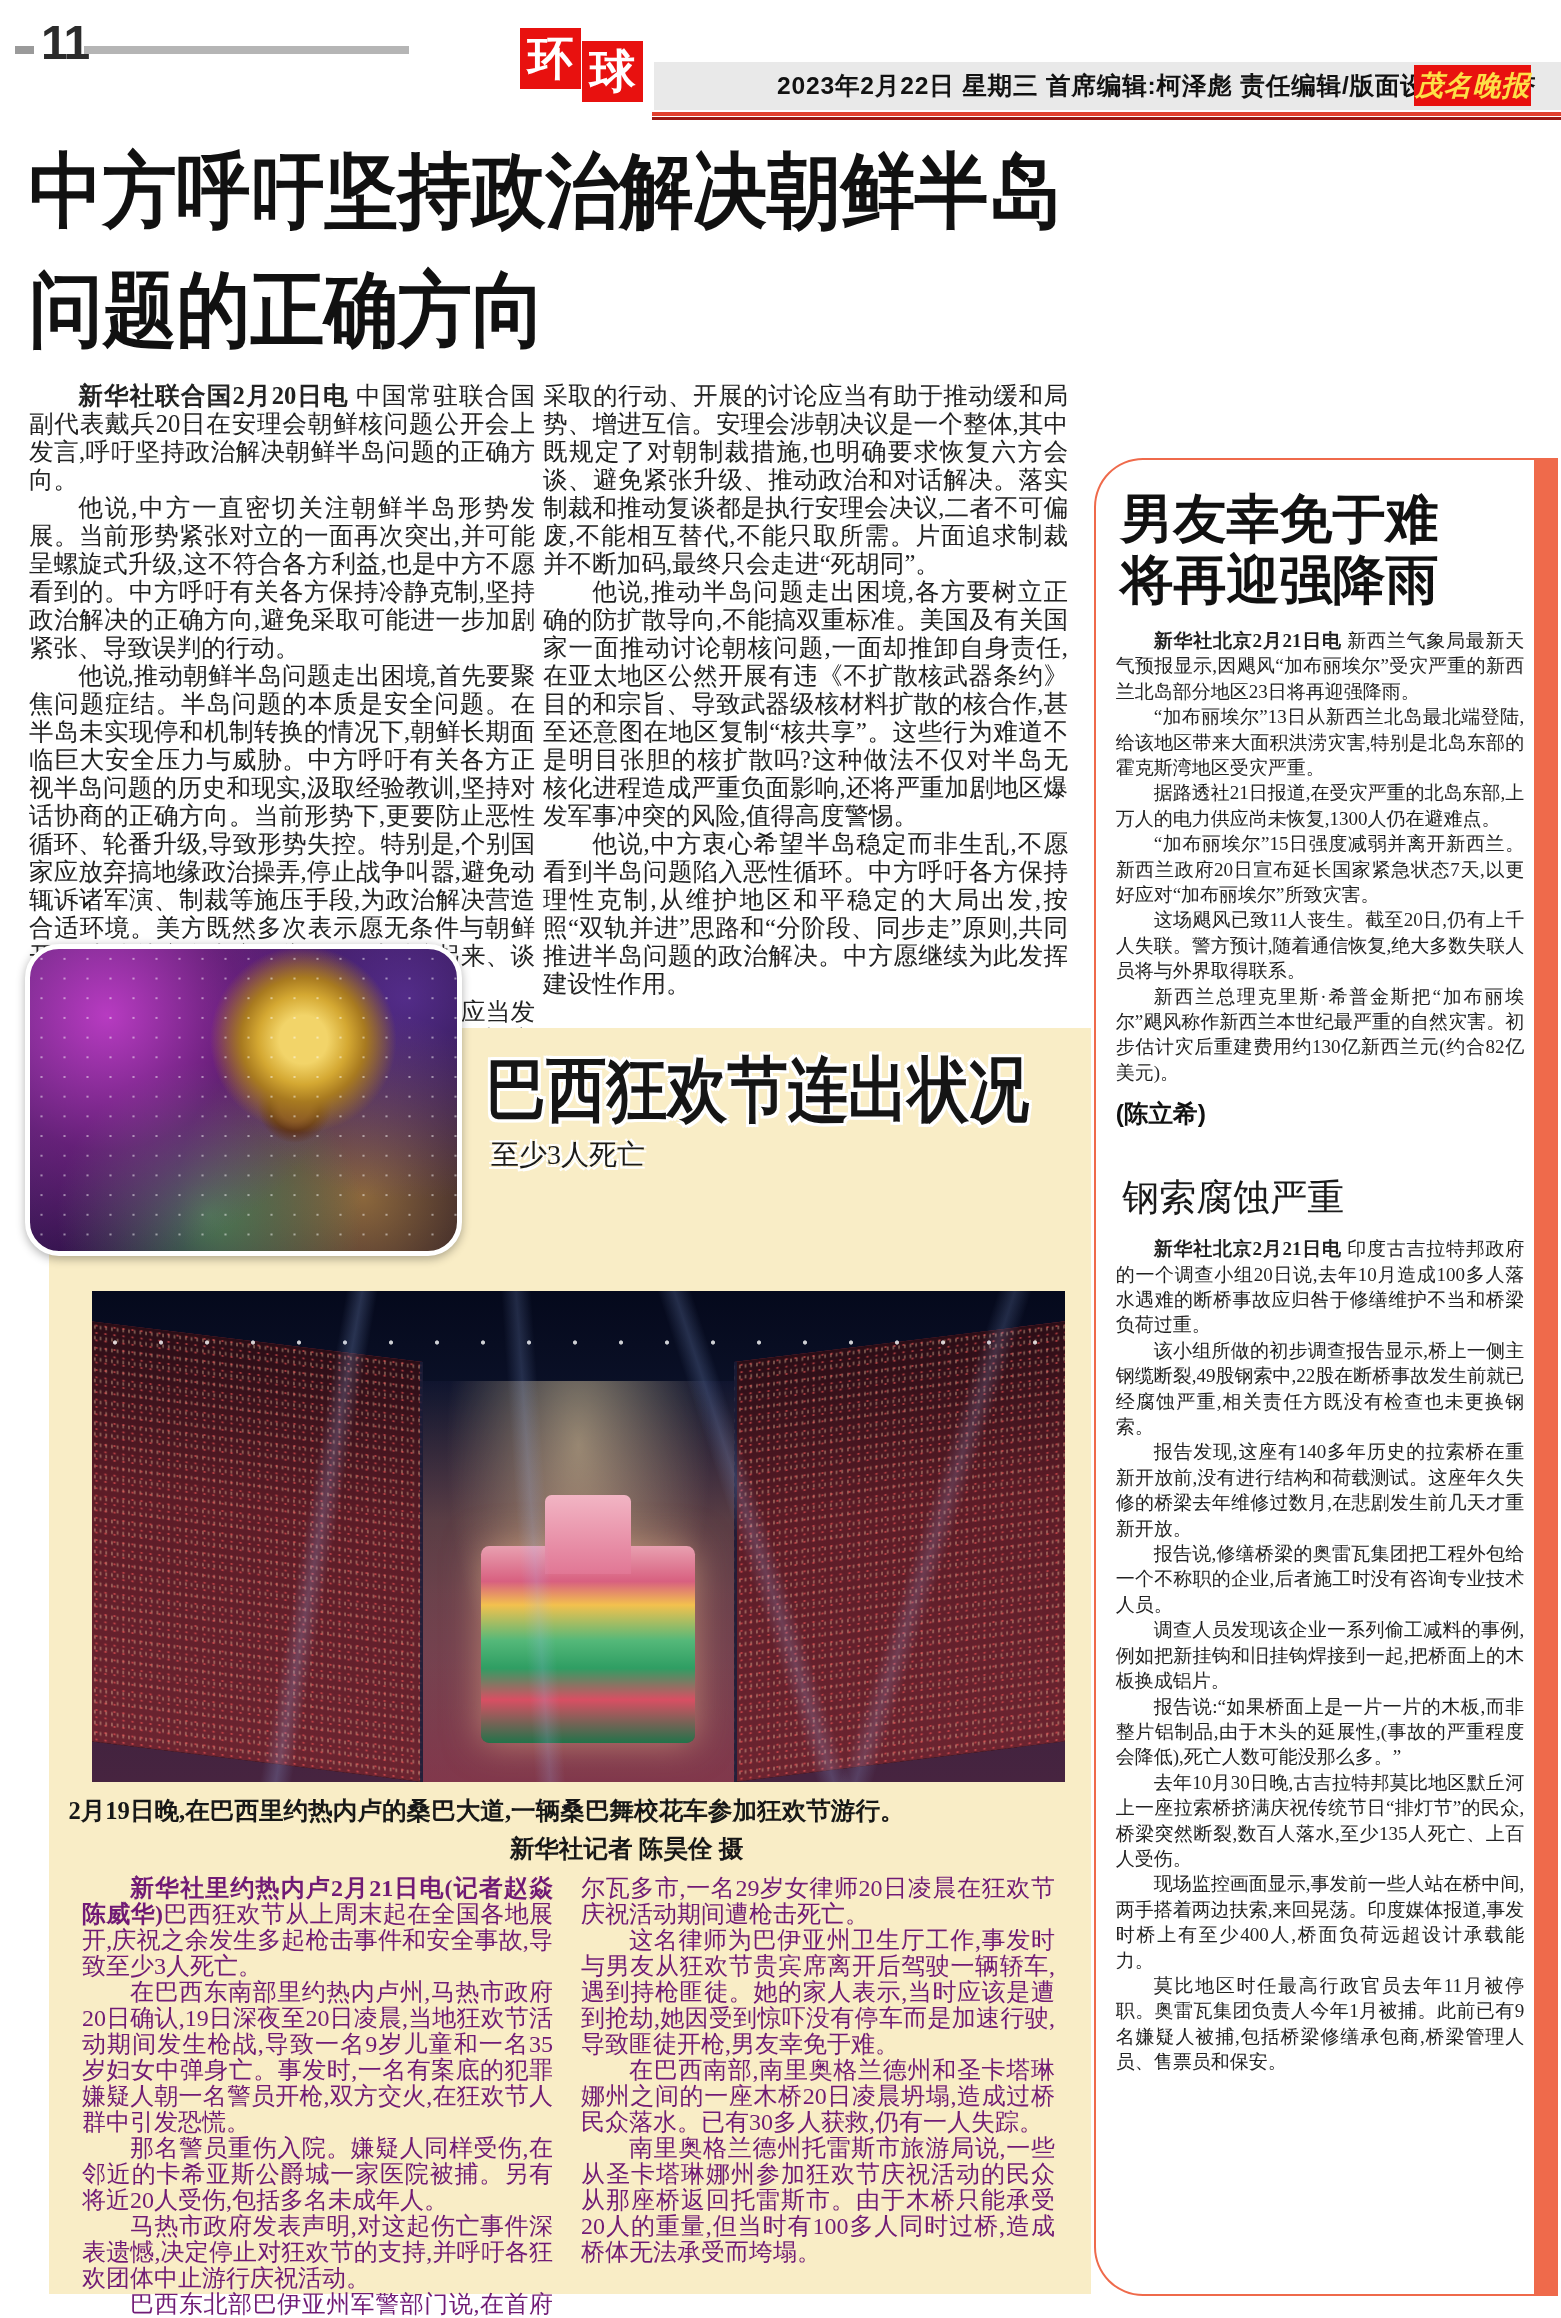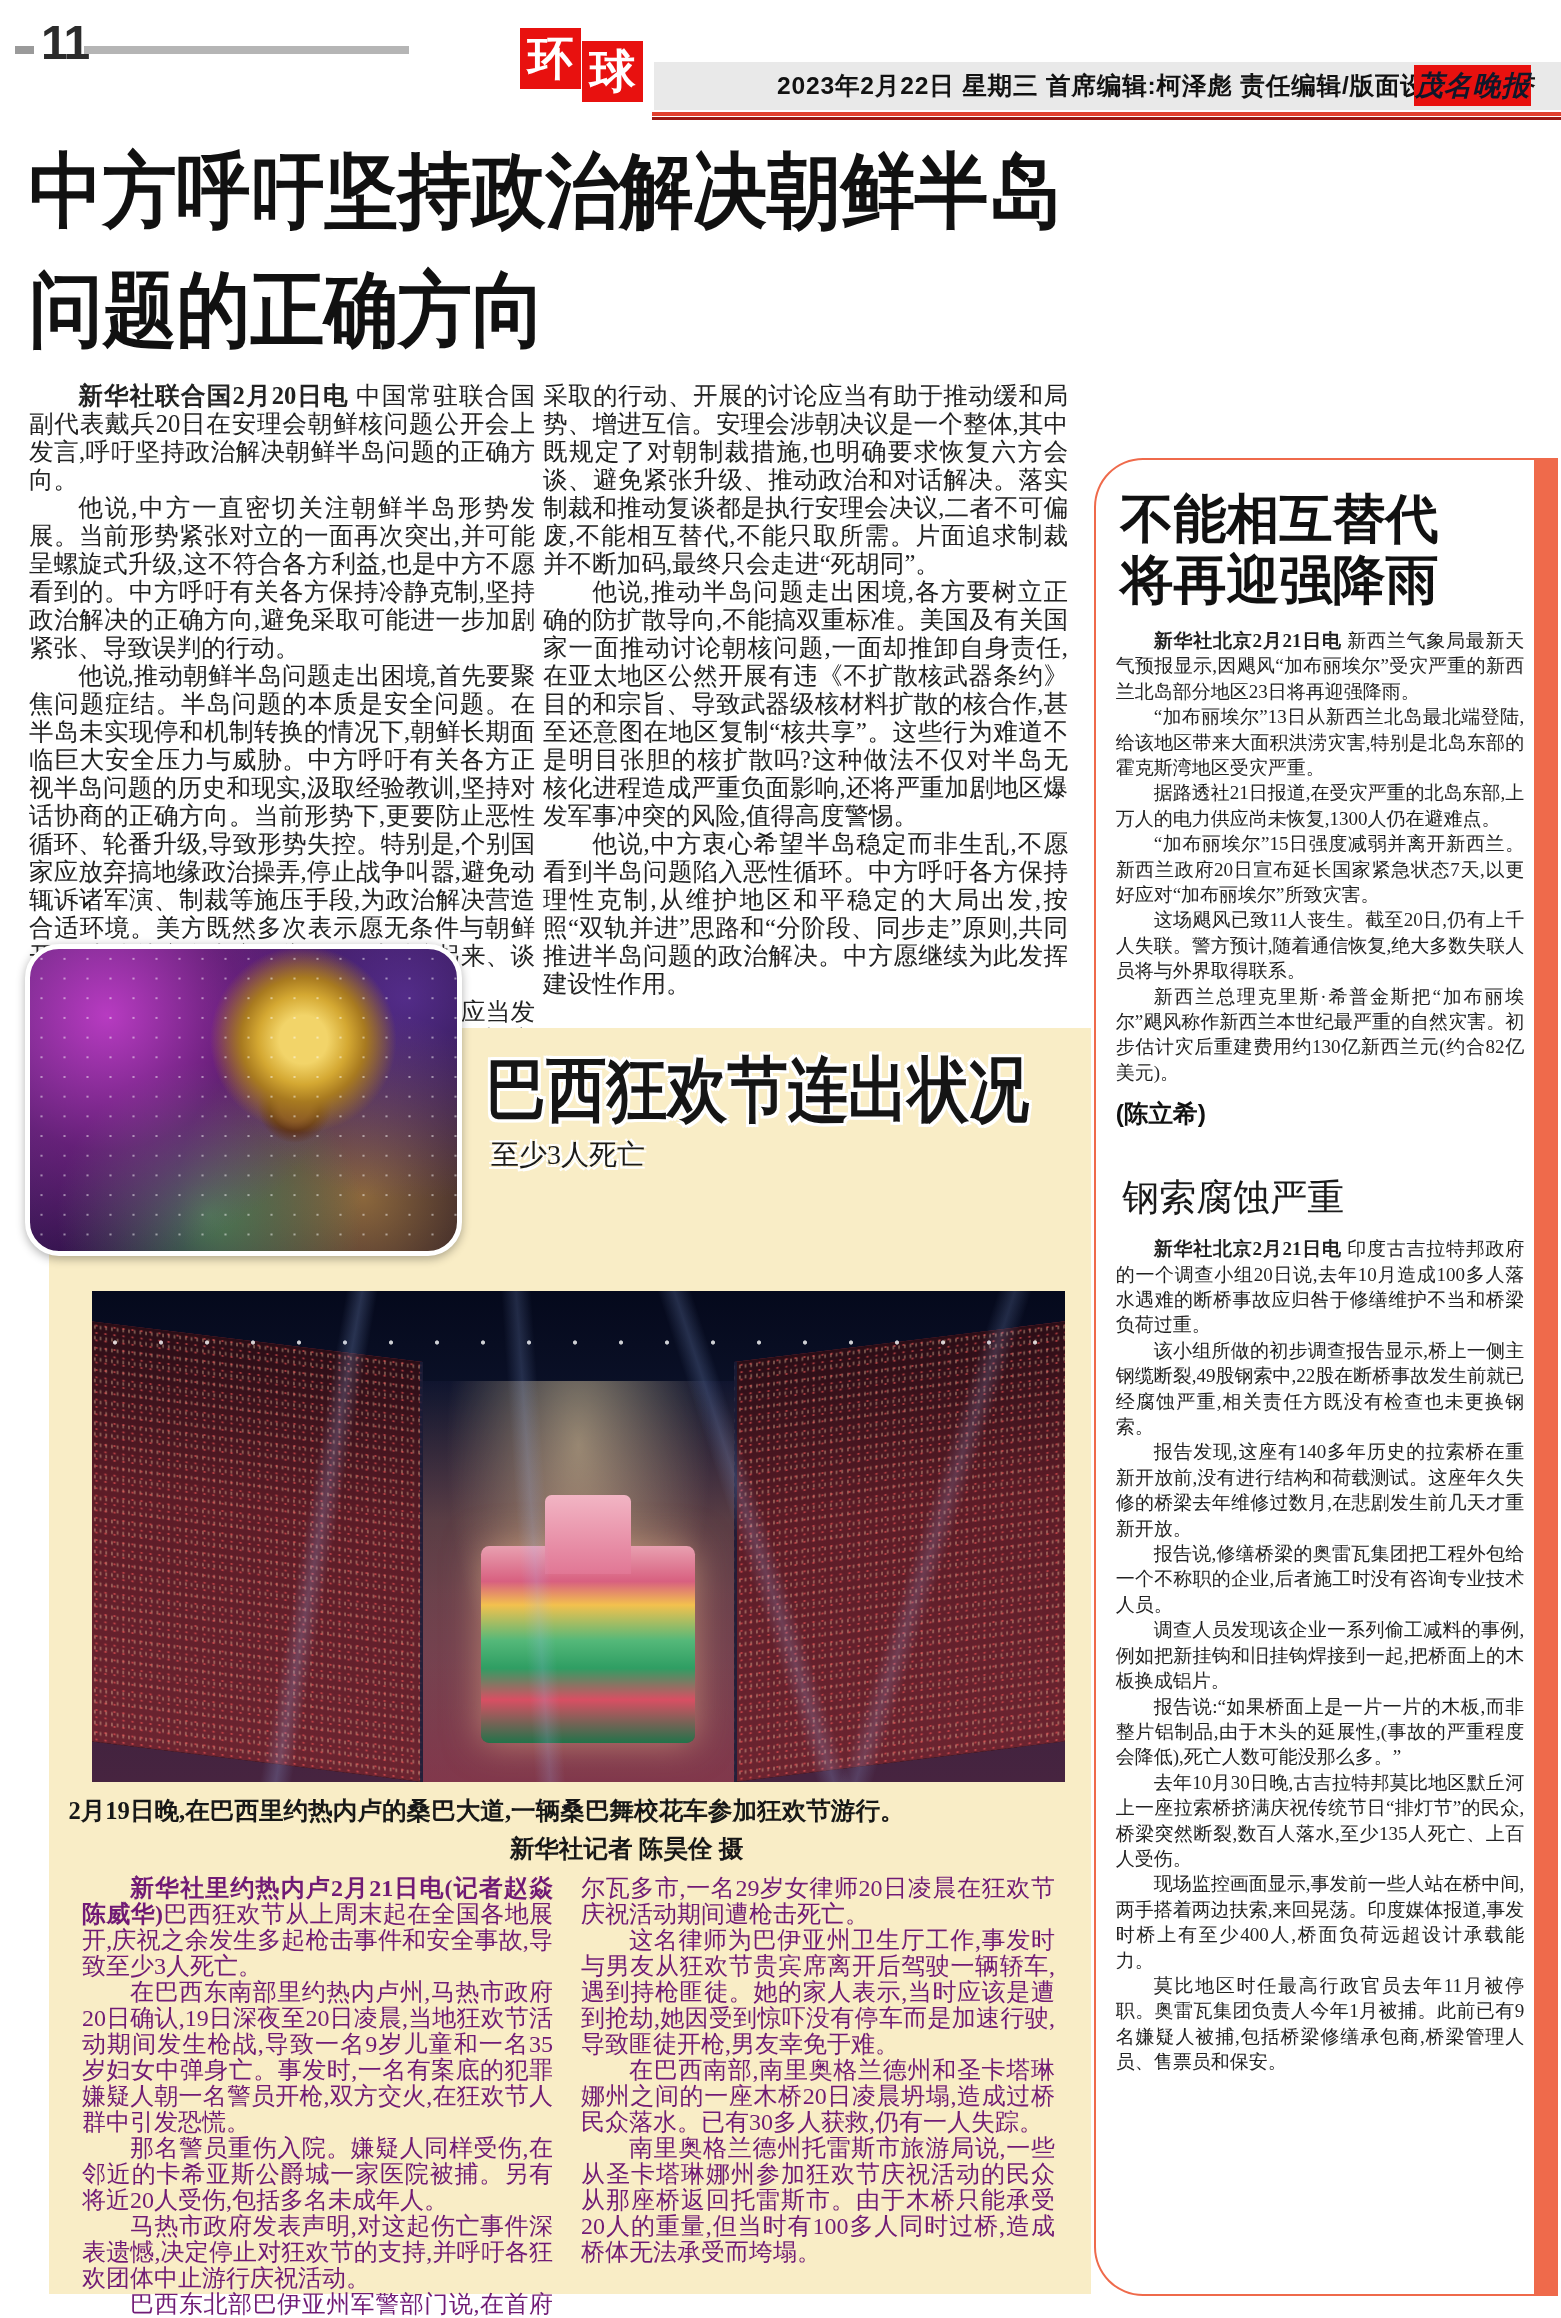--- a/index.html
+++ b/index.html
@@ -17,21 +17,21 @@
   .header-line { position:absolute; left:84px; top:46px; width:325px; height:8.2px; background:#b5b5b5; }
   .secbox { position:absolute; width:61px; height:61px; background:#e8110f; color:#fff;
     font-family:"Liberation Sans",sans-serif; font-weight:bold; font-size:46px;
     text-align:center; line-height:61px; }
   .sec1 { left:520px; top:28px; }
   .sec2 { left:582px; top:41px; }
   .datebar { position:absolute; left:654px; top:62px; width:908px; height:48px; background:#e9e9e9; }
   .dateline { position:absolute; left:123px; top:0; height:48px; line-height:48px;
     font-family:"Liberation Sans",sans-serif; font-size:24.6px; font-weight:bold; color:#111; letter-spacing:0.8px; }
   .masthead { position:absolute; right:31px; top:3.3px; width:117px; height:41px; background:#e8110f;
-    color:#0f172a; font-family:"Liberation Serif",serif; font-style:italic; font-weight:bold;
+    color:#fde047; font-family:"Liberation Serif",serif; font-style:italic; font-weight:bold;
     font-size:28px; text-align:center; line-height:41px; letter-spacing:0.8px; }
   .redline1 { position:absolute; left:652px; top:112px; width:909px; height:4.1px; background:#e2402e; }
   .redline2 { position:absolute; left:652px; top:117px; width:909px; height:2.5px; background:#9c1b15; }
 
   
   .headline { position:absolute; left:29px; top:131px; font-family:"Liberation Sans",sans-serif;
     font-weight:900; color:#111; }
   .headline .hl { display:block; font-size:82px; line-height:119px; white-space:nowrap;
     transform:scaleX(0.9); transform-origin:left top; letter-spacing:0; }
   .mcol { position:absolute; top:382px; }
@@ -147,21 +147,21 @@
 </div>
 <div class="mcol mcol2">
   <p class="bp">采取的行动、开展的讨论应当有助于推动缓和局势、增进互信。安理会涉朝决议是一个整体,其中既规定了对朝制裁措施,也明确要求恢复六方会谈、避免紧张升级、推动政治和对话解决。落实制裁和推动复谈都是执行安理会决议,二者不可偏废,不能相互替代,不能只取所需。片面追求制裁并不断加码,最终只会走进“死胡同”。</p>
   <p class="bp indent">他说,推动半岛问题走出困境,各方要树立正确的防扩散导向,不能搞双重标准。美国及有关国家一面推动讨论朝核问题,一面却推卸自身责任,在亚太地区公然开展有违《不扩散核武器条约》目的和宗旨、导致武器级核材料扩散的核合作,甚至还意图在地区复制“核共享”。这些行为难道不是明目张胆的核扩散吗?这种做法不仅对半岛无核化进程造成严重负面影响,还将严重加剧地区爆发军事冲突的风险,值得高度警惕。</p>
   <p class="bp indent">他说,中方衷心希望半岛稳定而非生乱,不愿看到半岛问题陷入恶性循环。中方呼吁各方保持理性克制,从维护地区和平稳定的大局出发,按照“双轨并进”思路和“分阶段、同步走”原则,共同推进半岛问题的政治解决。中方愿继续为此发挥建设性作用。</p>
 </div>
 
 <aside class="sidebar">
   <div>
     <h2 class="sb-title">
-      <span class="tl">不能相互替代</span>
+      <span class="tl">男友幸免于难</span>
       <span class="tl">将再迎强降雨</span>
     </h2>
     <p class="sp indent"><span class="lead">新华社北京2月21日电 </span><span>新西兰气象局最新天气预报显示,因飓风“加布丽埃尔”受灾严重的新西兰北岛部分地区23日将再迎强降雨。</span></p>
     <p class="sp indent">“加布丽埃尔”13日从新西兰北岛最北端登陆,给该地区带来大面积洪涝灾害,特别是北岛东部的霍克斯湾地区受灾严重。</p>
     <p class="sp indent">据路透社21日报道,在受灾严重的北岛东部,上万人的电力供应尚未恢复,1300人仍在避难点。</p>
     <p class="sp indent">“加布丽埃尔”15日强度减弱并离开新西兰。新西兰政府20日宣布延长国家紧急状态7天,以更好应对“加布丽埃尔”所致灾害。</p>
     <p class="sp indent">这场飓风已致11人丧生。截至20日,仍有上千人失联。警方预计,随着通信恢复,绝大多数失联人员将与外界取得联系。</p>
     <p class="sp indent">新西兰总理克里斯·希普金斯把“加布丽埃尔”飓风称作新西兰本世纪最严重的自然灾害。初步估计灾后重建费用约130亿新西兰元(约合82亿美元)。</p>
     <p class="byline">(陈立希)</p>
   </div>

